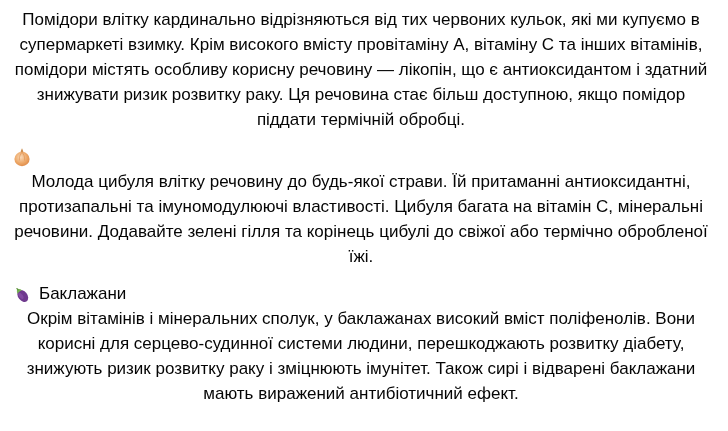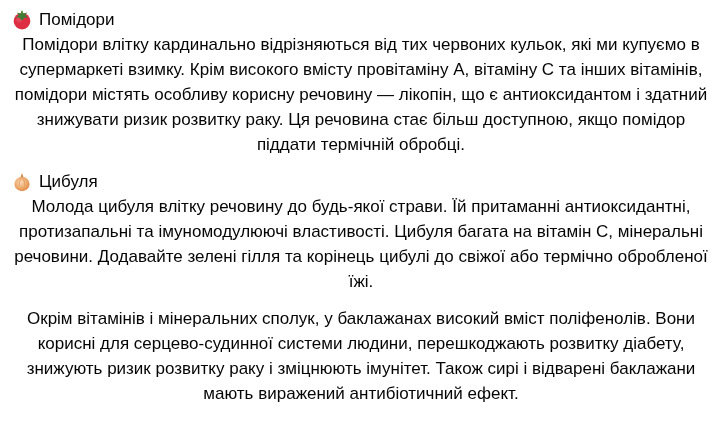--- a/index.html
+++ b/index.html
@@ -46,51 +46,52 @@
   }
   .section-body {
     margin: 0;
     text-align: center;
   }
 </style>
 </head>
 <body>
 
 <div class="section">
-  <div class="section-header">
-    <span class="icon">
-      <svg viewBox="0 0 20 20" aria-hidden="true">
-        <circle cx="10" cy="11.2" r="8.3" fill="#dd2e44"></circle>
-        <circle cx="7.4" cy="9.2" r="3.1" fill="#e8596b" opacity="0.55"></circle>
-        <polygon points="10,0.8 11.6,3.4 15.3,2.4 13.2,5.3 16,7.6 12.4,7.7 10,10.4 7.6,7.7 4,7.6 6.8,5.3 4.7,2.4 8.4,3.4" fill="#3f7d36"></polygon>
-        <rect x="9.3" y="0.6" width="1.4" height="3.4" rx="0.7" fill="#5c913b"></rect>
-      </svg>
-    </span>
-    <span class="section-title">Помідори</span>
-  </div>
   <p class="section-body">Помідори влітку кардинально відрізняються від тих червоних кульок, які ми купуємо в супермаркеті взимку. Крім високого вмісту провітаміну А, вітаміну С та інших вітамінів, помідори містять особливу корисну речовину — лікопін, що є антиоксидантом і здатний знижувати ризик розвитку раку. Ця речовина стає більш доступною, якщо помідор піддати термічній обробці.</p>
 </div>
 
 <div class="section">
   <div class="section-header">
     <span class="icon">
       <svg viewBox="0 0 20 20" aria-hidden="true">
         <defs>
           <radialGradient id="onionGrad" cx="0.42" cy="0.38" r="0.75">
             <stop offset="0" stop-color="#f9d9b8"></stop>
             <stop offset="0.55" stop-color="#eda766"></stop>
             <stop offset="1" stop-color="#d87f3e"></stop>
           </radialGradient>
         </defs>
         <path d="M10 1.2 C9.2 3.2 8.6 4.2 8.6 5.4 L11.4 5.4 C11.4 4.2 10.8 3.2 10 1.2 Z" fill="#c98a4b"></path>
         <ellipse cx="10" cy="12" rx="7.6" ry="7.2" fill="url(#onionGrad)"></ellipse>
         <path d="M10 5.2 C8 7.5 7.2 9.8 7.4 13.5" stroke="#d98c4e" stroke-width="0.8" fill="none" opacity="0.7"></path>
         <path d="M10 5.2 C12 7.5 12.8 9.8 12.6 13.5" stroke="#d98c4e" stroke-width="0.8" fill="none" opacity="0.7"></path>
       </svg>
     </span>
-    <span class="section-title">Цибуля</span>
   </div>
   <p class="section-body">Молода цибуля влітку речовину до будь-якої страви. Їй притаманні антиоксидантні, протизапальні та імуномодулюючі властивості. Цибуля багата на вітамін С, мінеральні речовини. Додавайте зелені гілля та корінець цибулі до свіжої або термічно обробленої їжі.</p>
 </div>
 
 <div class="section">
+  <div class="section-header">
+    <span class="icon">
+      <svg viewBox="0 0 20 20" aria-hidden="true">
+        <g transform="rotate(-38 10 11)">
+          <ellipse cx="10" cy="12.2" rx="4.6" ry="6.6" fill="#6f3a8e"></ellipse>
+          <ellipse cx="8.6" cy="11" rx="1.8" ry="3.6" fill="#9057ad" opacity="0.6"></ellipse>
+          <path d="M10 3.2 C7.6 5.2 7.2 6.4 7.6 7.4 C9 6.4 11 6.4 12.4 7.4 C12.8 6.4 12.4 5.2 10 3.2 Z" fill="#77b255"></path>
+          <rect x="9.4" y="2.2" width="1.2" height="3" rx="0.6" fill="#5c913b"></rect>
+        </g>
+      </svg>
+    </span>
+    <span class="section-title">Баклажани</span>
+  </div>
   <p class="section-body">Окрім вітамінів і мінеральних сполук, у баклажанах високий вміст поліфенолів. Вони корисні для серцево-судинної системи людини, перешкоджають розвитку діабету, знижують ризик розвитку раку і зміцнюють імунітет. Також сирі і відварені баклажани мають виражений антибіотичний ефект.</p>
 </div>
 
 </body></html>

